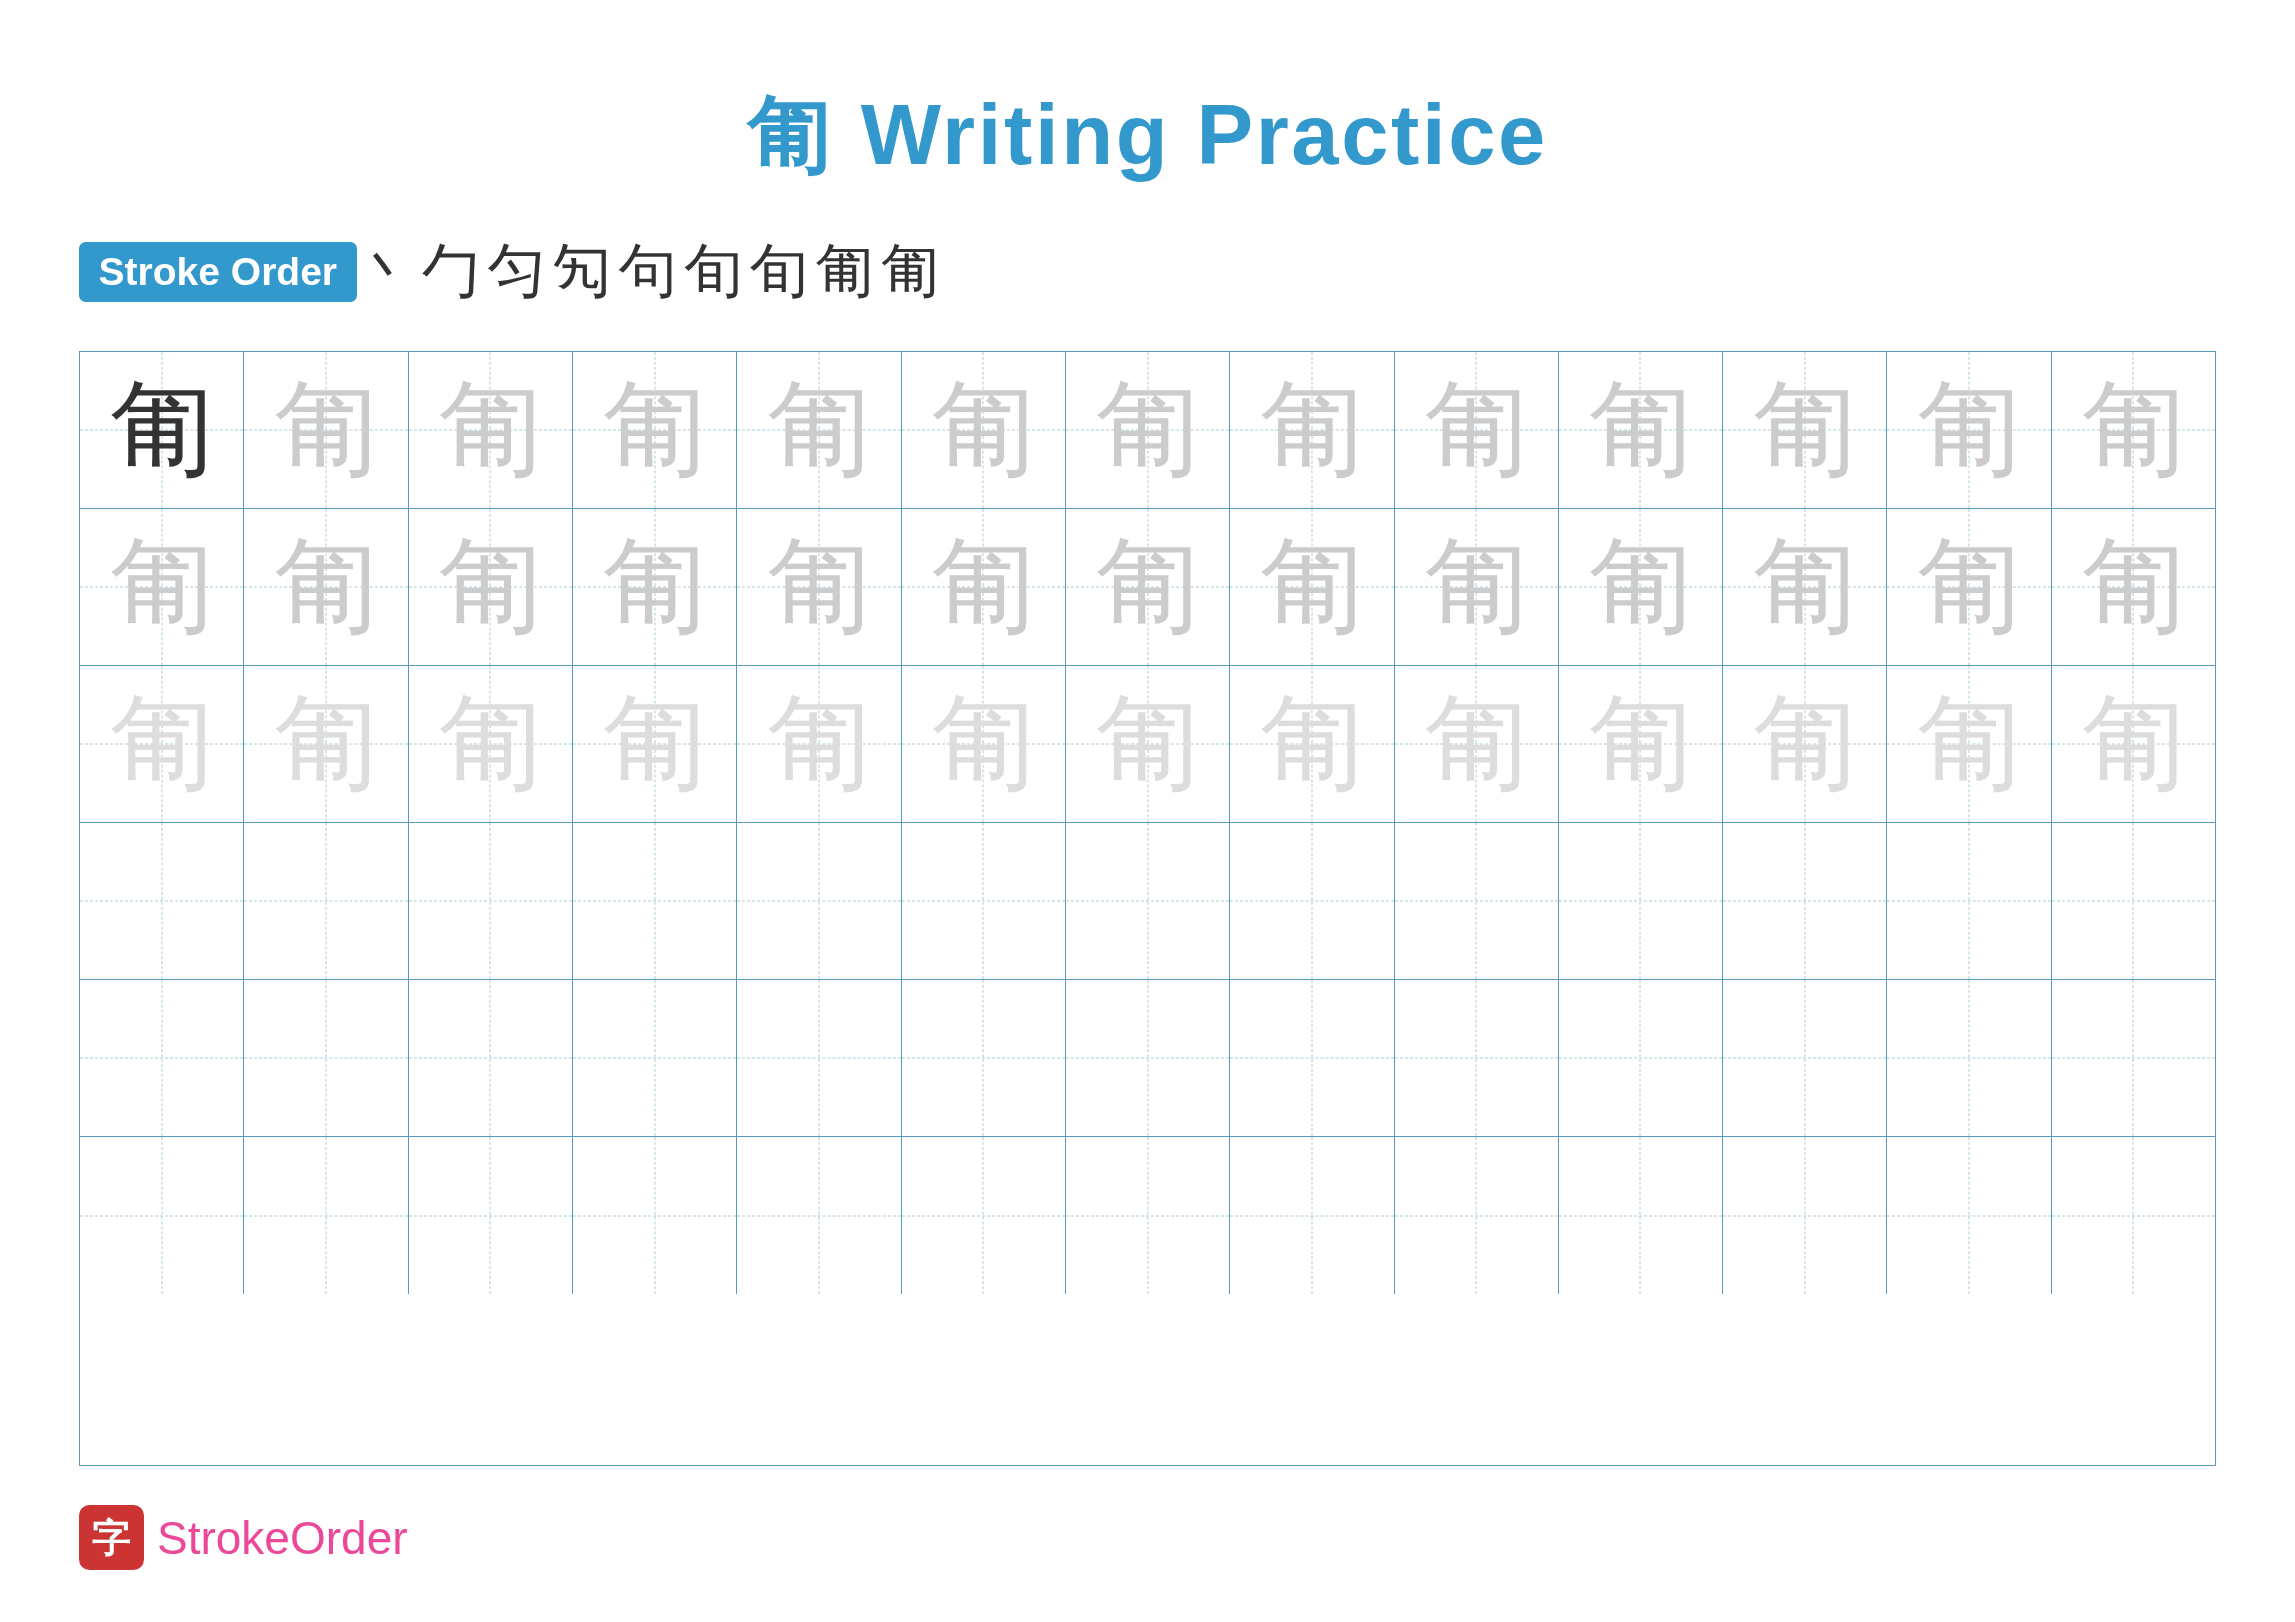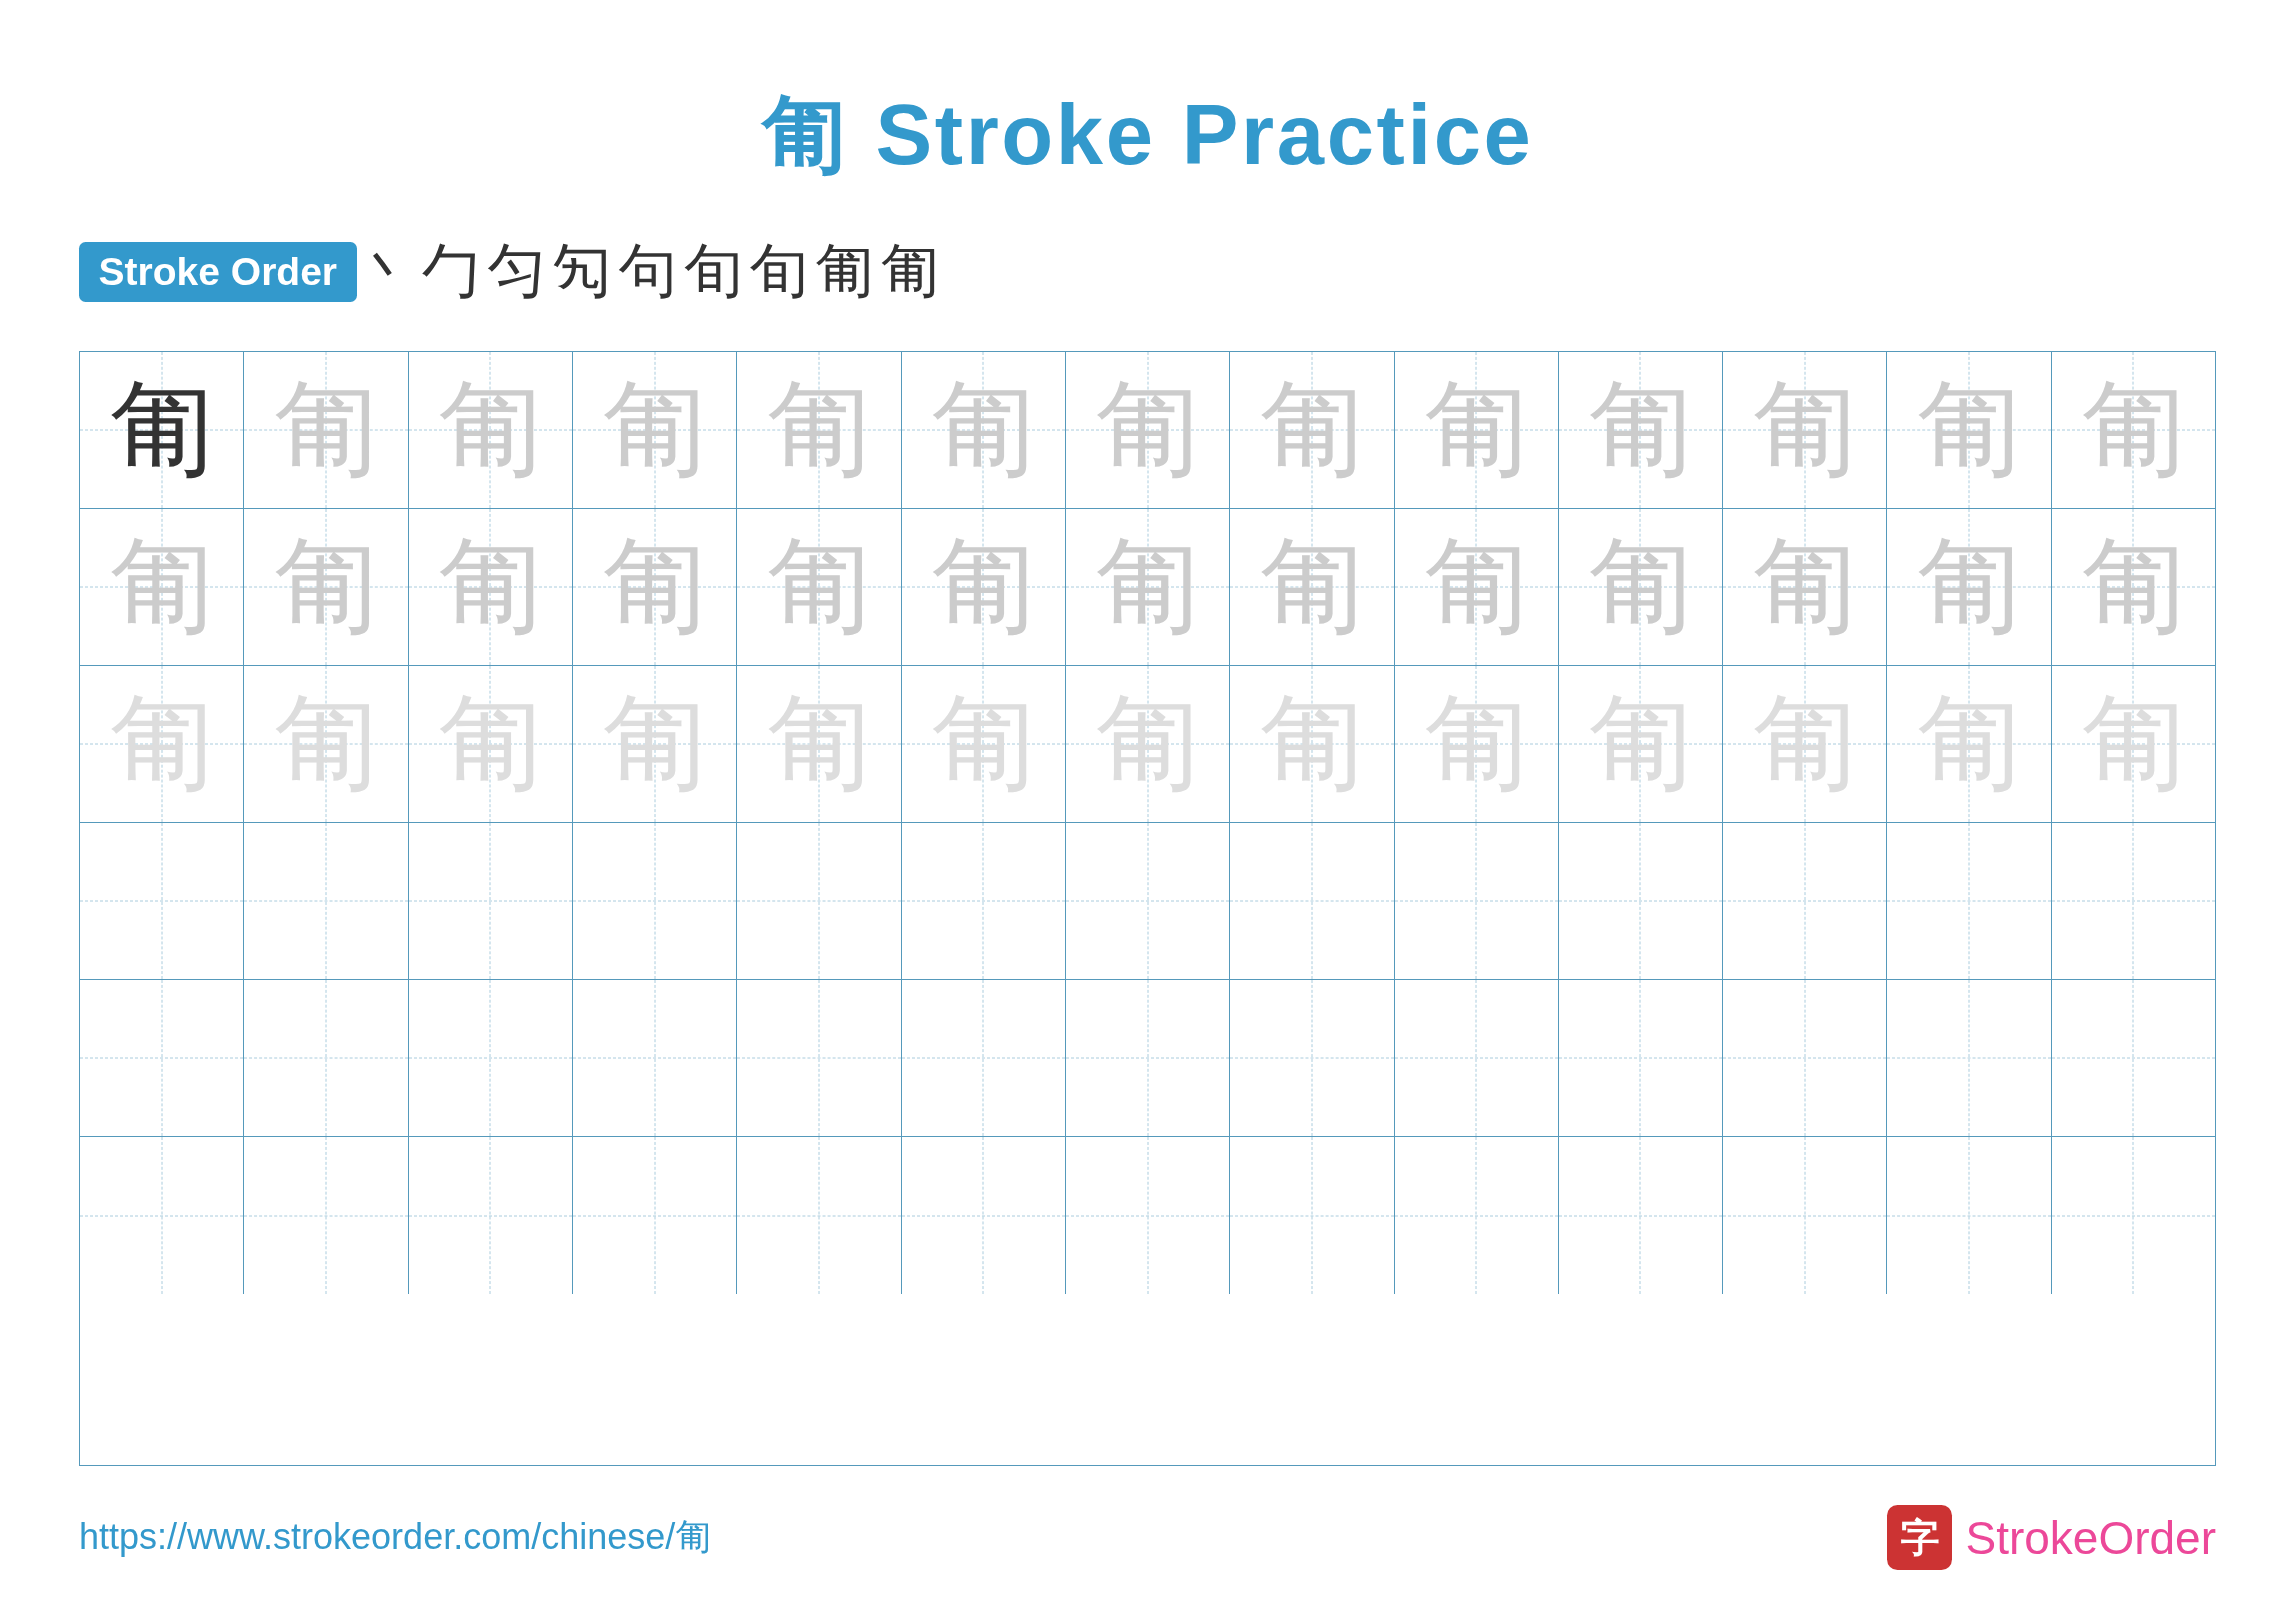--- a/index.html
+++ b/index.html
@@ -175,21 +175,21 @@
       font-size: 46px;
       font-weight: normal;
       color: #ec4899;
     }
   </style>
 </head>
 <body>
 
 <div class="page">
 
-  <h1 class="title">匍 Stroke Practice</h1>
+  <h1 class="title">匍 Writing Practice</h1>
 
   <div class="stroke-order-row">
     <span class="stroke-order-badge">Stroke Order</span>
     <div class="stroke-sequence">
       <span class="stroke-seq-item">丶</span>
       <span class="stroke-seq-item">勹</span>
       <span class="stroke-seq-item">匀</span>
       <span class="stroke-seq-item">勼</span>
       <span class="stroke-seq-item">句</span>
       <span class="stroke-seq-item">旬</span>
@@ -370,21 +370,20 @@
       <div class="grid-cell"></div>
       <div class="grid-cell"></div>
       <div class="grid-cell"></div>
       <div class="grid-cell"></div>
       <div class="grid-cell"></div>
       <div class="grid-cell"></div>
     </div>
   </div>
 
   <div class="footer">
-    <span class="footer-url">https://www.strokeorder.com/chinese/匍</span>
     <div class="footer-logo">
       <div class="footer-logo-icon">字</div>
       <span class="footer-logo-text">StrokeOrder</span>
     </div>
   </div>
 
 </div>
 
 
 </body></html>

